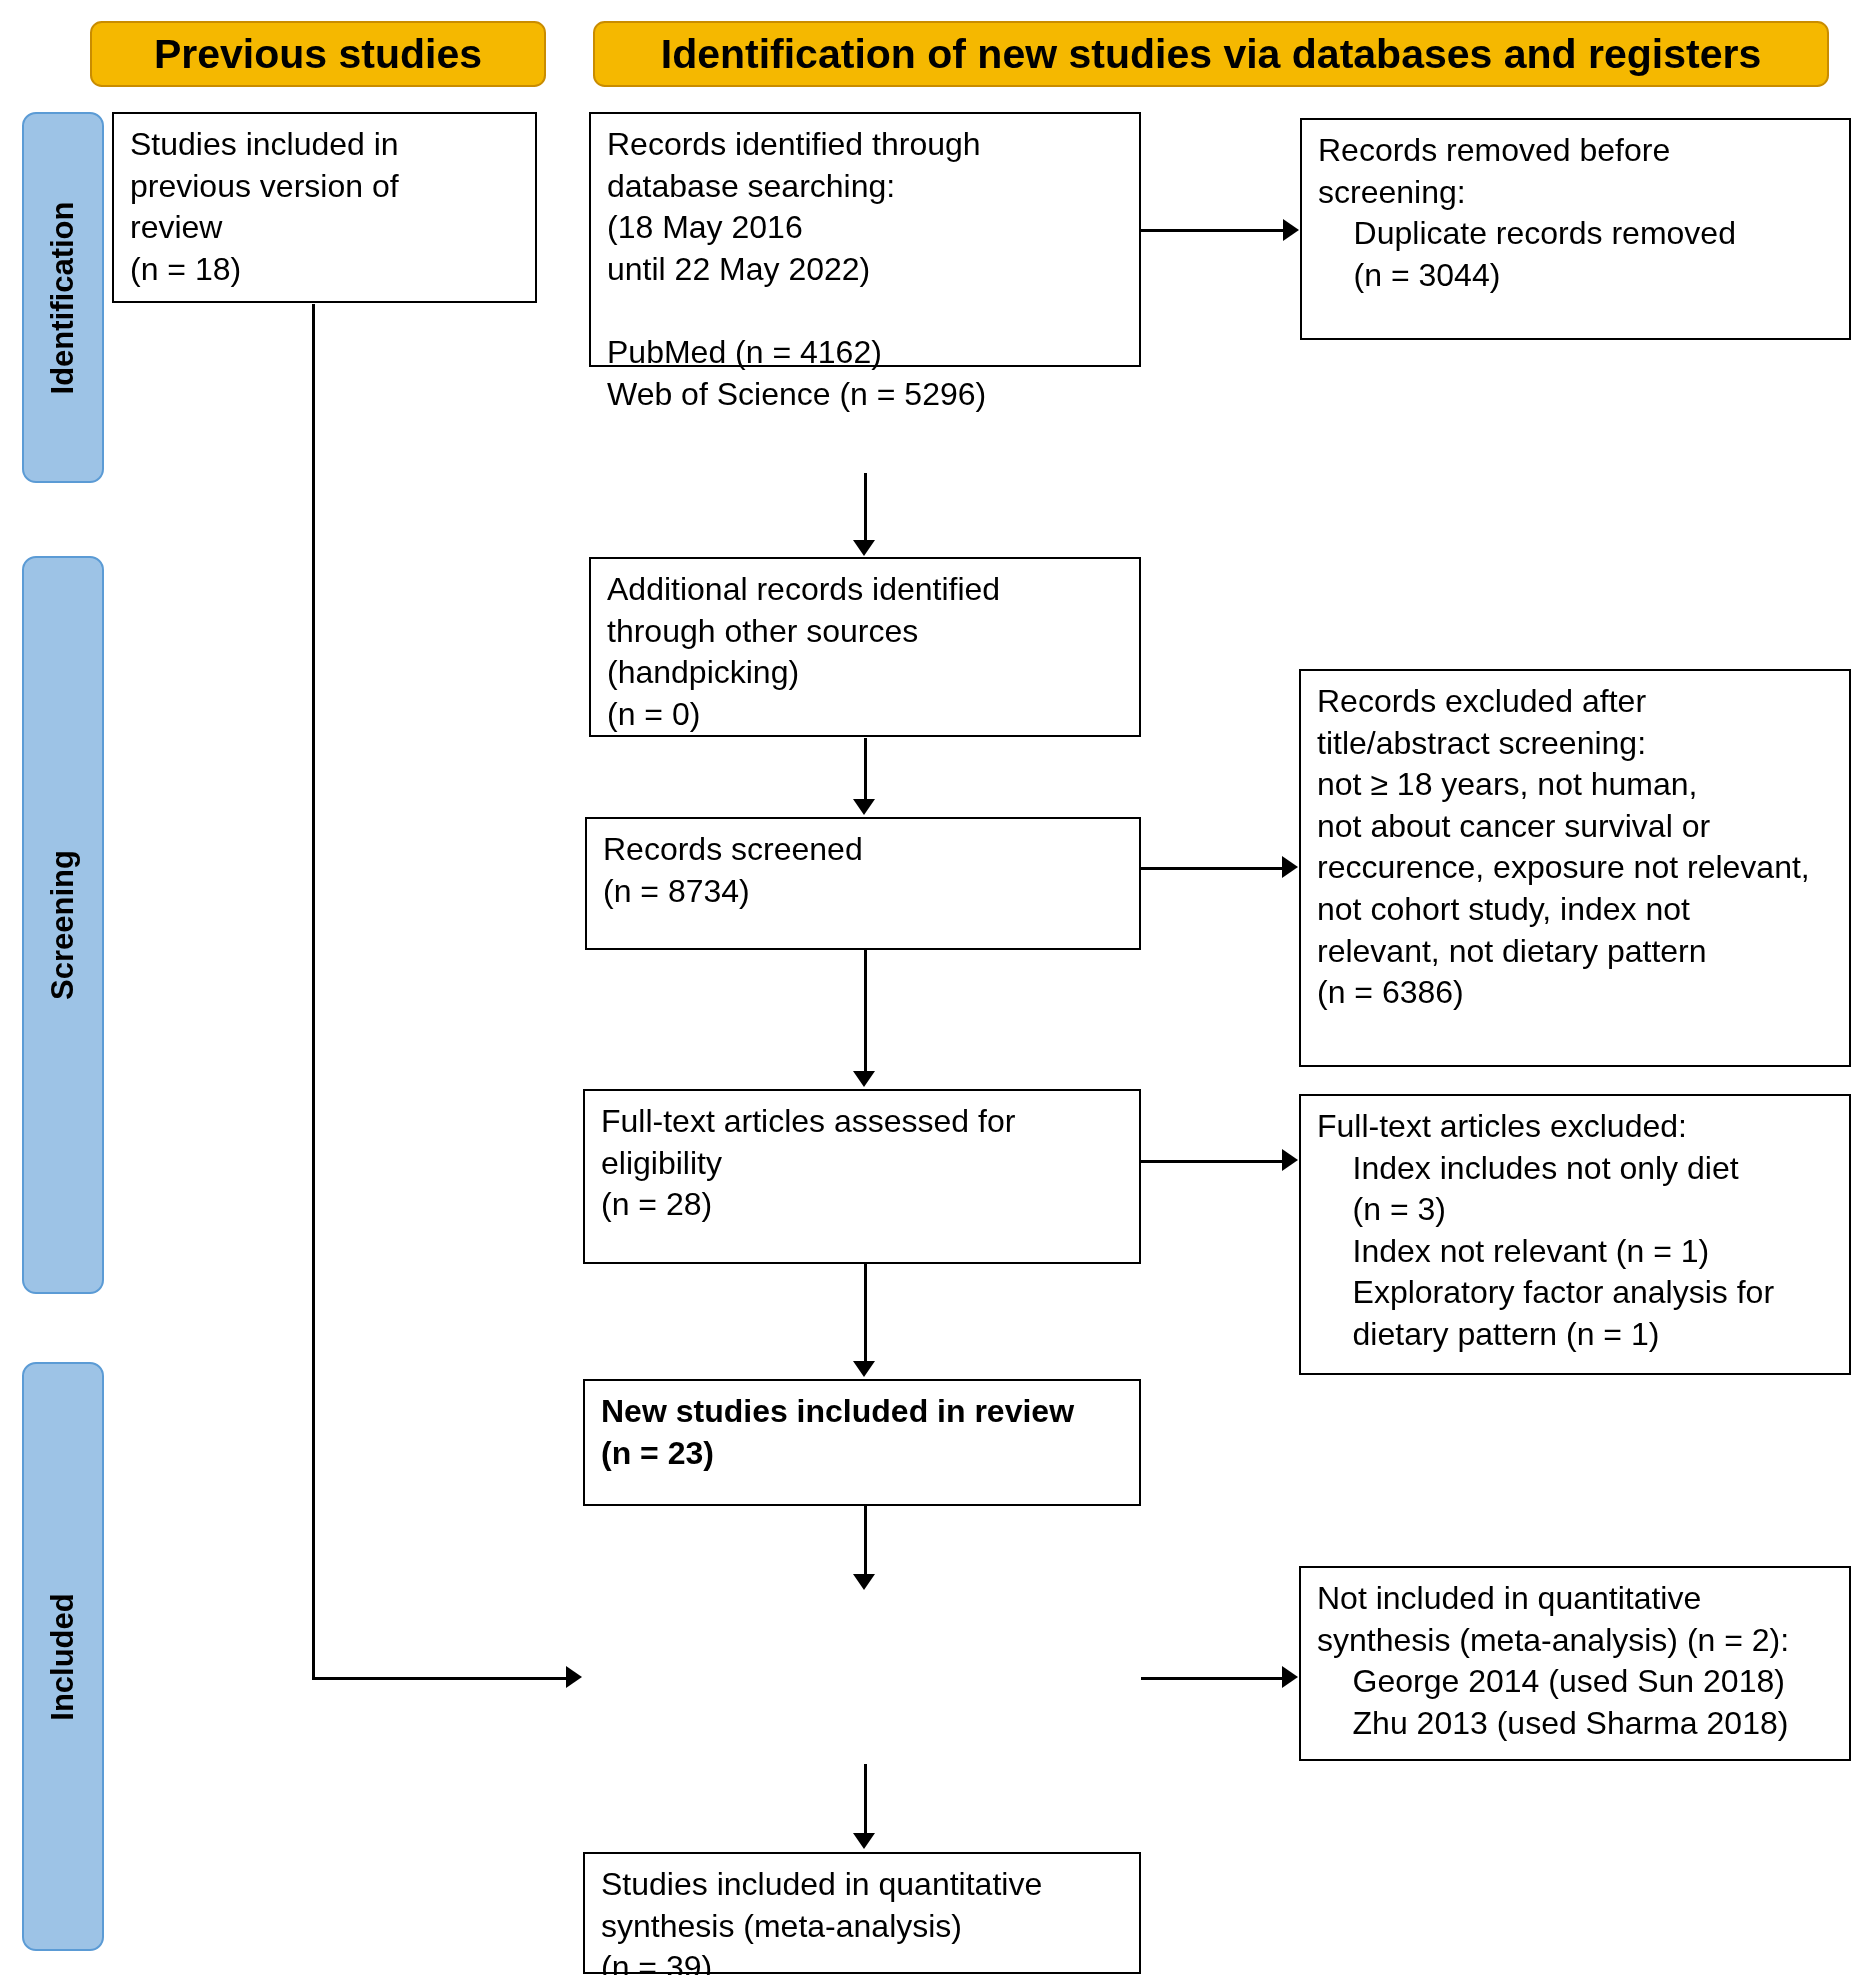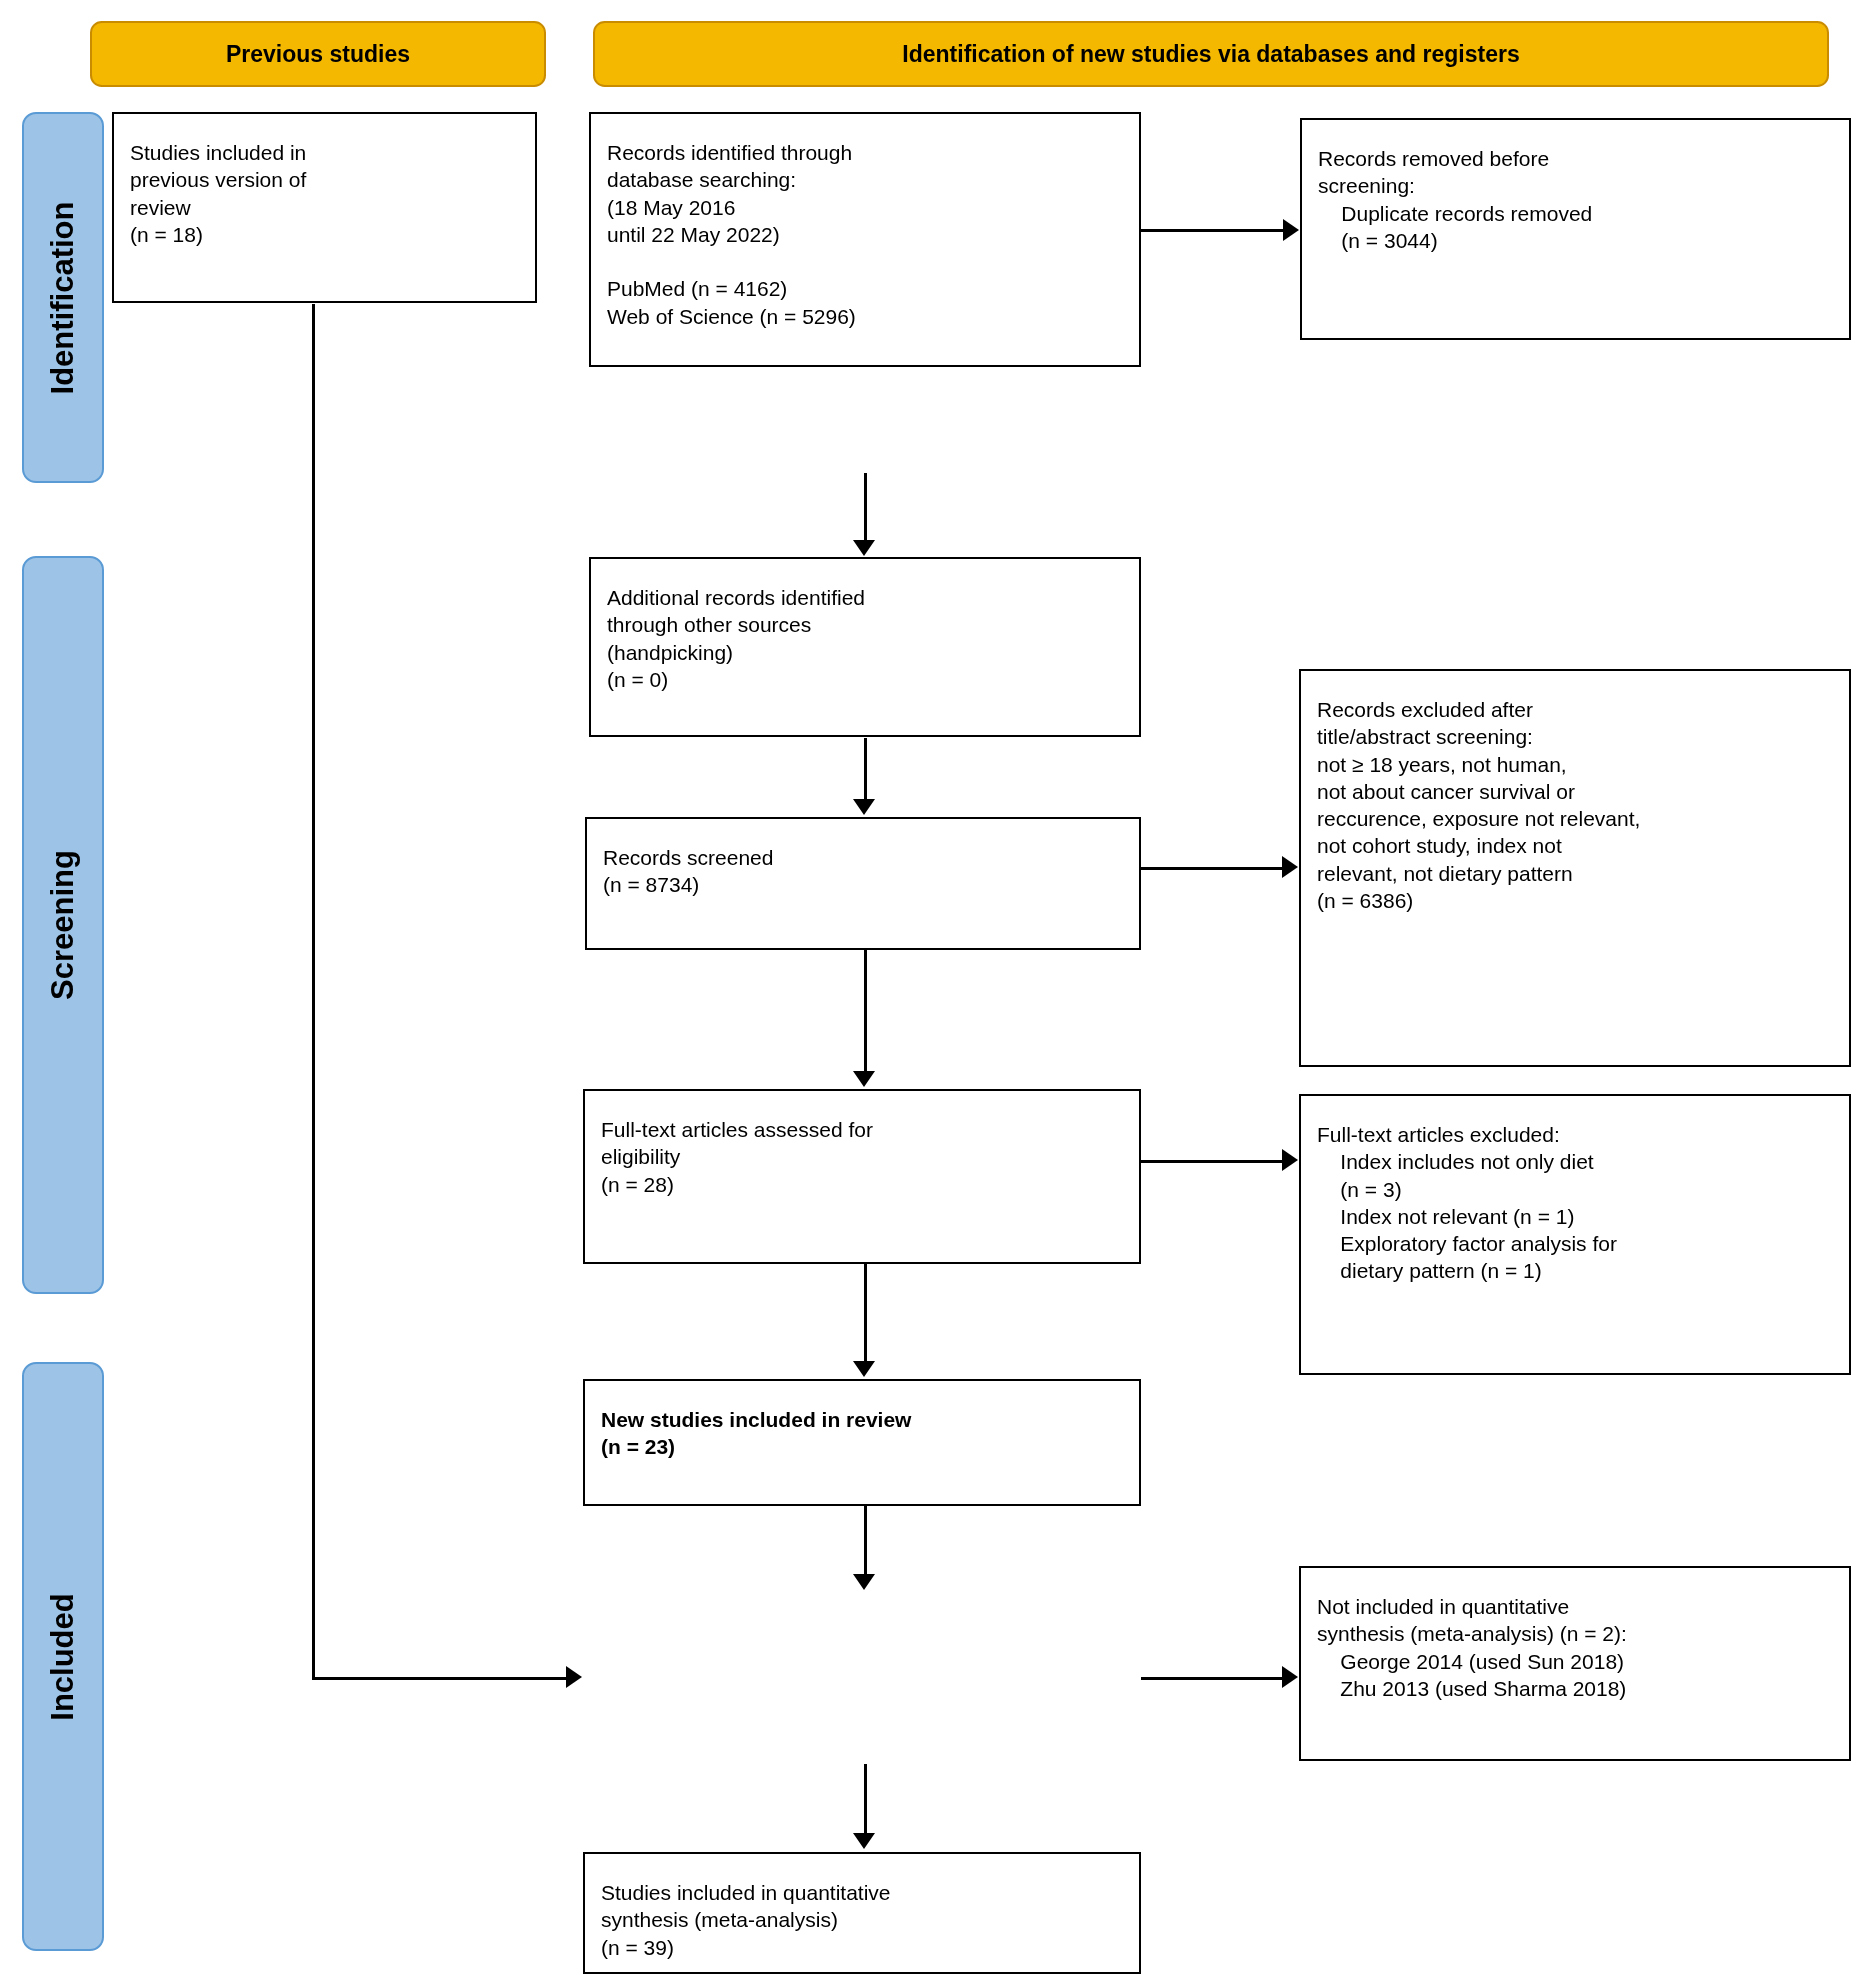--- a/index.html
+++ b/index.html
@@ -15,35 +15,35 @@
     width: 1867px;
     height: 1975px;
     background: #ffffff;
     overflow: hidden;
   }
   .box {
     position: absolute;
     box-sizing: border-box;
     border: 2.7px solid #000000;
     background: #ffffff;
-    padding: 25px 16px;
-    font-size: 21px;
+    padding: 10px 16px;
+    font-size: 32px;
     line-height: 1.30;
     color: #000000;
     white-space: pre-wrap;
   }
   .header-bar {
     position: absolute;
     box-sizing: border-box;
     background: #f5b800;
     border: 2.7px solid #c98c00;
     border-radius: 11.7px;
     color: #000000;
     font-weight: bold;
-    font-size: 23px;
+    font-size: 41px;
     display: flex;
     align-items: center;
     justify-content: center;
     text-align: center;
   }
   .stage-bar {
     position: absolute;
     box-sizing: border-box;
     background: #9dc3e6;
     border: 2.7px solid #5b9bd5;

